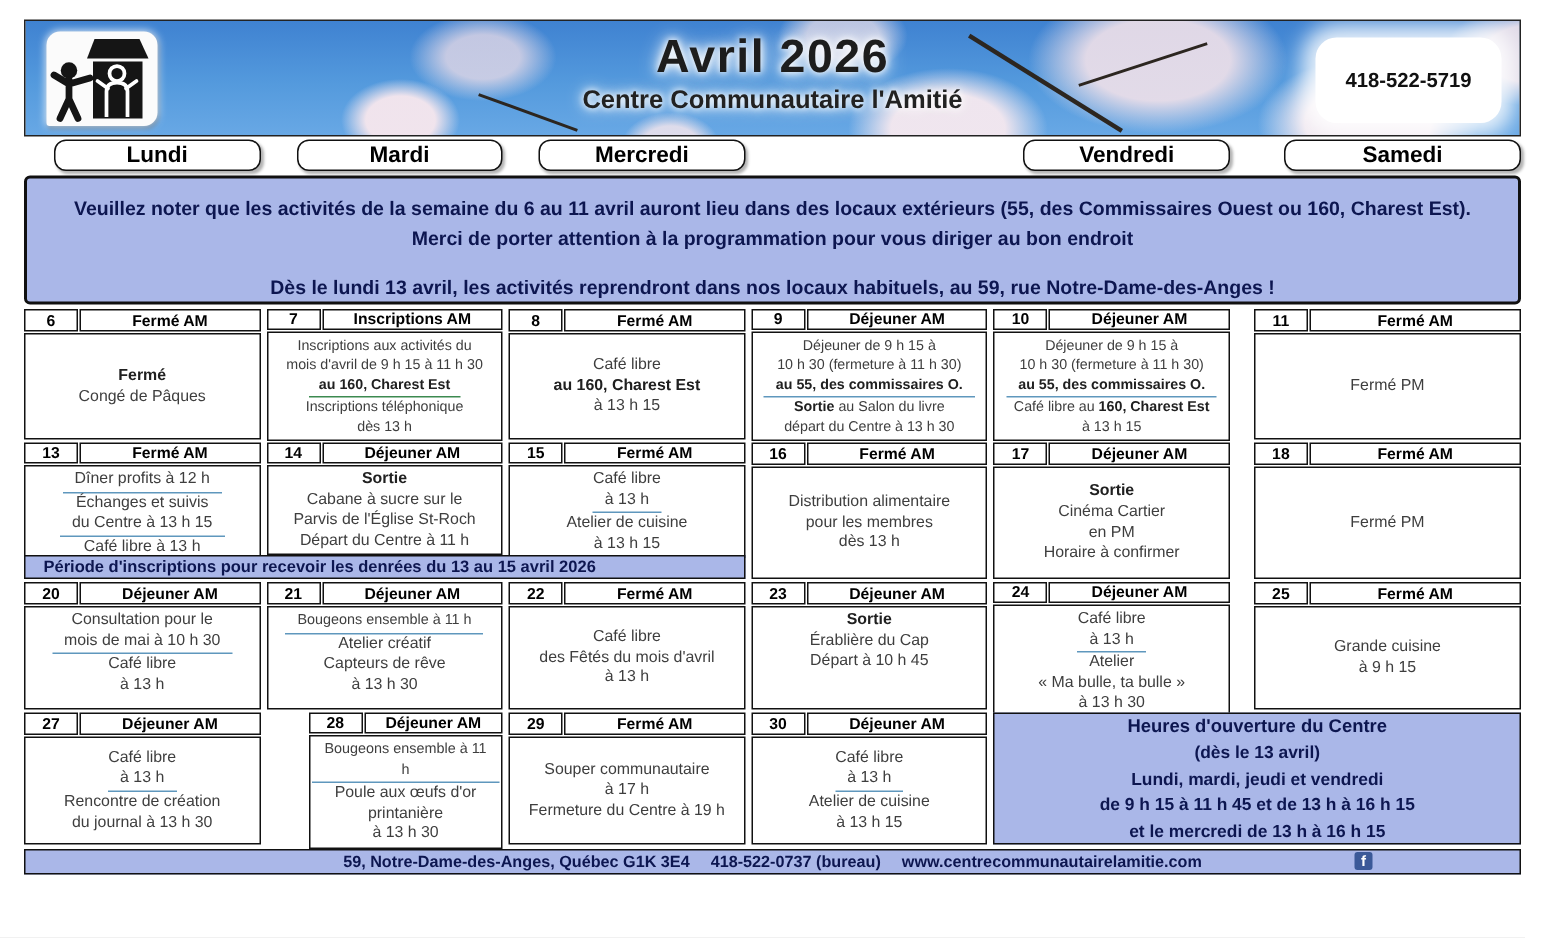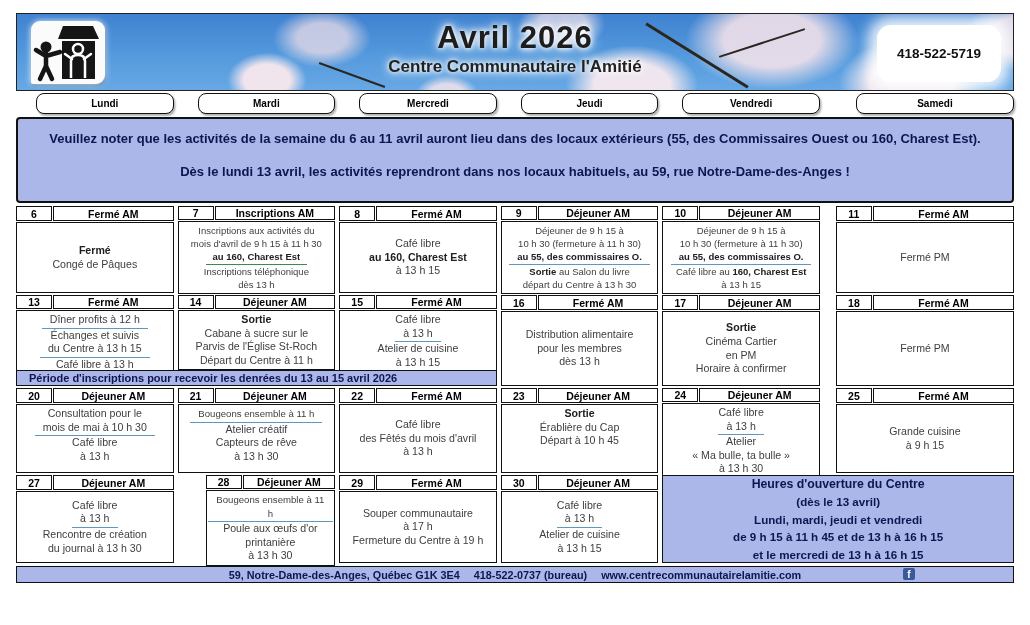--- a/index.html
+++ b/index.html
@@ -31,21 +31,21 @@
   .hero-sub{font-size:17px;font-weight:bold;color:#222;margin-top:1px;
       text-shadow:0 0 4px #fff,0 0 8px #fff,0 0 12px rgba(255,255,255,.85);}
   .hero-phone{position:absolute;right:12px;top:11px;background:#fff;border-radius:14px;
       padding:21px 20px;font-size:13.5px;font-weight:bold;color:#111;
       box-shadow:0 0 14px 9px rgba(255,255,255,.85);}
 
   
   .cols{display:grid;grid-template-columns:repeat(5,1fr) 8px 1.13fr;column-gap:4px;}
   .day-headers{margin-top:2px;}
   .dow{border:1.6px solid #111;border-radius:8px;background:#fff;height:21px;box-sizing:border-box;
-       display:flex;align-items:center;justify-content:center;font-weight:bold;font-size:10px;color:#000;
+       display:flex;align-items:center;justify-content:center;font-weight:bold;font-size:15px;color:#000;
        box-shadow:1.5px 2px 2px rgba(0,0,0,.3);margin-left:20px;}
 
   
   .notice{margin-top:3px;height:86px;box-sizing:border-box;border:2px solid #111;border-radius:4px;
       background:#aab7e8;color:#0d1650;font-weight:bold;font-size:13px;text-align:center;
       padding-top:10px;line-height:1.55;}
   .notice .gap-line{margin-top:13px;}
 
   
   #calendar{margin-top:3px;display:grid;grid-template-columns:repeat(5,1fr) 8px 1.13fr;
@@ -104,27 +104,27 @@
         <div class="hero-title">Avril 2026</div>
         <div class="hero-sub">Centre Communautaire l'Amitié</div>
       </div>
       <div class="hero-phone">418-522-5719</div>
     </div>
 
     <div class="cols day-headers" id="day-headers">
         <div class="dow" style="grid-column: 1;">Lundi</div>
         <div class="dow" style="grid-column: 2;">Mardi</div>
         <div class="dow" style="grid-column: 3;">Mercredi</div>
-        <div class="dow" style="grid-column: 4;">Jeudi</div>
         <div class="dow" style="grid-column: 5;">Vendredi</div>
         <div class="dow" style="grid-column: 7;">Samedi</div>
       </div>
 
     <div class="notice">
       <div>Veuillez noter que les activités de la semaine du 6 au 11 avril auront lieu dans des locaux extérieurs (55, des Commissaires Ouest ou 160, Charest Est).</div>
+      <div>Merci de porter attention à la programmation pour vous diriger au bon endroit</div>
       <div class="gap-line">Dès le lundi 13 avril, les activités reprendront dans nos locaux habituels, au 59, rue Notre-Dame-des-Anges !</div>
     </div>
 
     <div id="calendar">
         <div class="day" style="grid-area: 1 / 1 / span 2;">
           <div class="day-head">
             <div class="day-num">6</div>
             <div class="day-label">Fermé AM</div>
           </div>
           <div class="day-body center">

